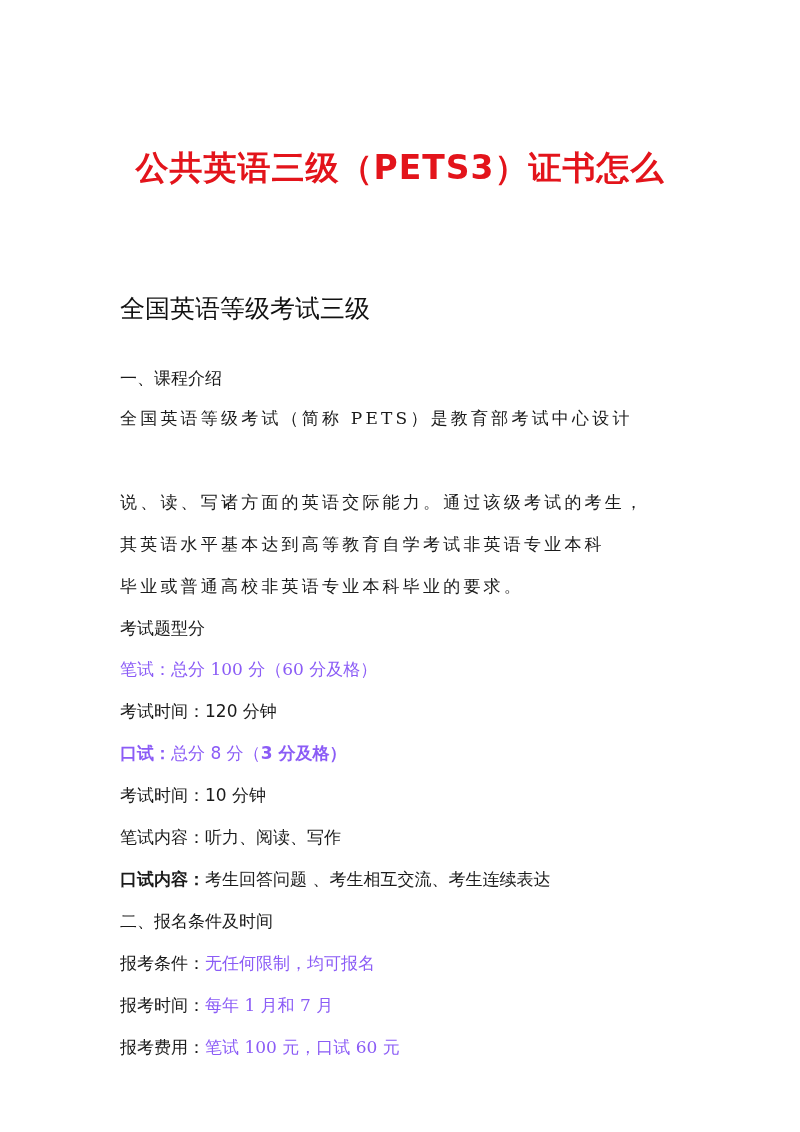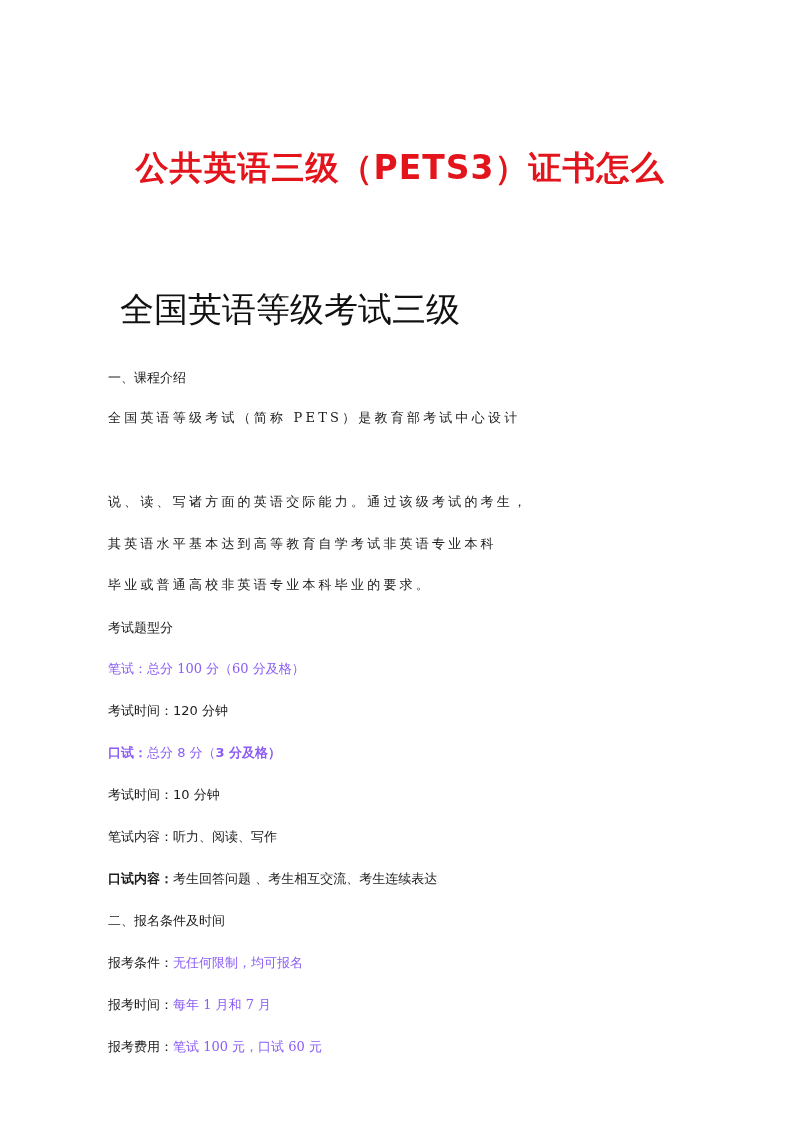--- a/index.html
+++ b/index.html
@@ -34,30 +34,30 @@
     letter-spacing: 1px;
     line-height: 40px;
   }
   .title.l1 { top: 114px; }
   .title.l2 { top: 172px; }
 
   .subtitle {
     position: absolute;
     left: 120px;
     top: 258px;
-    font-size: 34px;
+    font-size: 25px;
     line-height: 34px;
     color: #111;
     font-family: "DejaVu Serif", "Liberation Serif", serif;
   }
 
   .line {
     position: absolute;
-    left: 108px;
-    font-size: 13px;
+    left: 120px;
+    font-size: 17px;
     line-height: 28px;
     white-space: nowrap;
     color: #1a1a1a;
   }
   .sans { font-family: "DejaVu Sans", "Liberation Sans", sans-serif; }
   .serif { font-family: "DejaVu Serif", "Liberation Serif", serif; }
   .para {
     letter-spacing: 3.2px;
     text-align: right;
   }
@@ -71,21 +71,21 @@
 
   <div class="title l1">公共英语三级（PETS3）证书怎么</div>
 
   <div class="subtitle">全国英语等级考试三级</div>
 
   <div class="line sans" style="top:330px;">一、课程介绍</div>
 
   <div class="line serif para" style="top:370px;">全国英语等级考试（简称 PETS）是教育部考试中心设计</div>
   <div class="line serif para" style="top:454px;">说、读、写诸方面的英语交际能力。通过该级考试的考生，</div>
   <div class="line serif para" style="top:496px;">其英语水平基本达到高等教育自学考试非英语专业本科</div>
-  <div class="line serif para" style="top:538px;font-family:Liberation Mono, monospace;">毕业或普通高校非英语专业本科毕业的要求。</div>
+  <div class="line serif para" style="top:538px;">毕业或普通高校非英语专业本科毕业的要求。</div>
 
   <div class="line sans" style="top:580px;">考试题型分</div>
 
   <div class="line red" style="top:621px;">
     <span class="sans">笔试：</span><span class="serif">总分 100 分（60 分及格）</span>
   </div>
 
   <div class="line sans" style="top:663px;">
     <span>考试时间：</span><span>120 分钟</span>
   </div>

